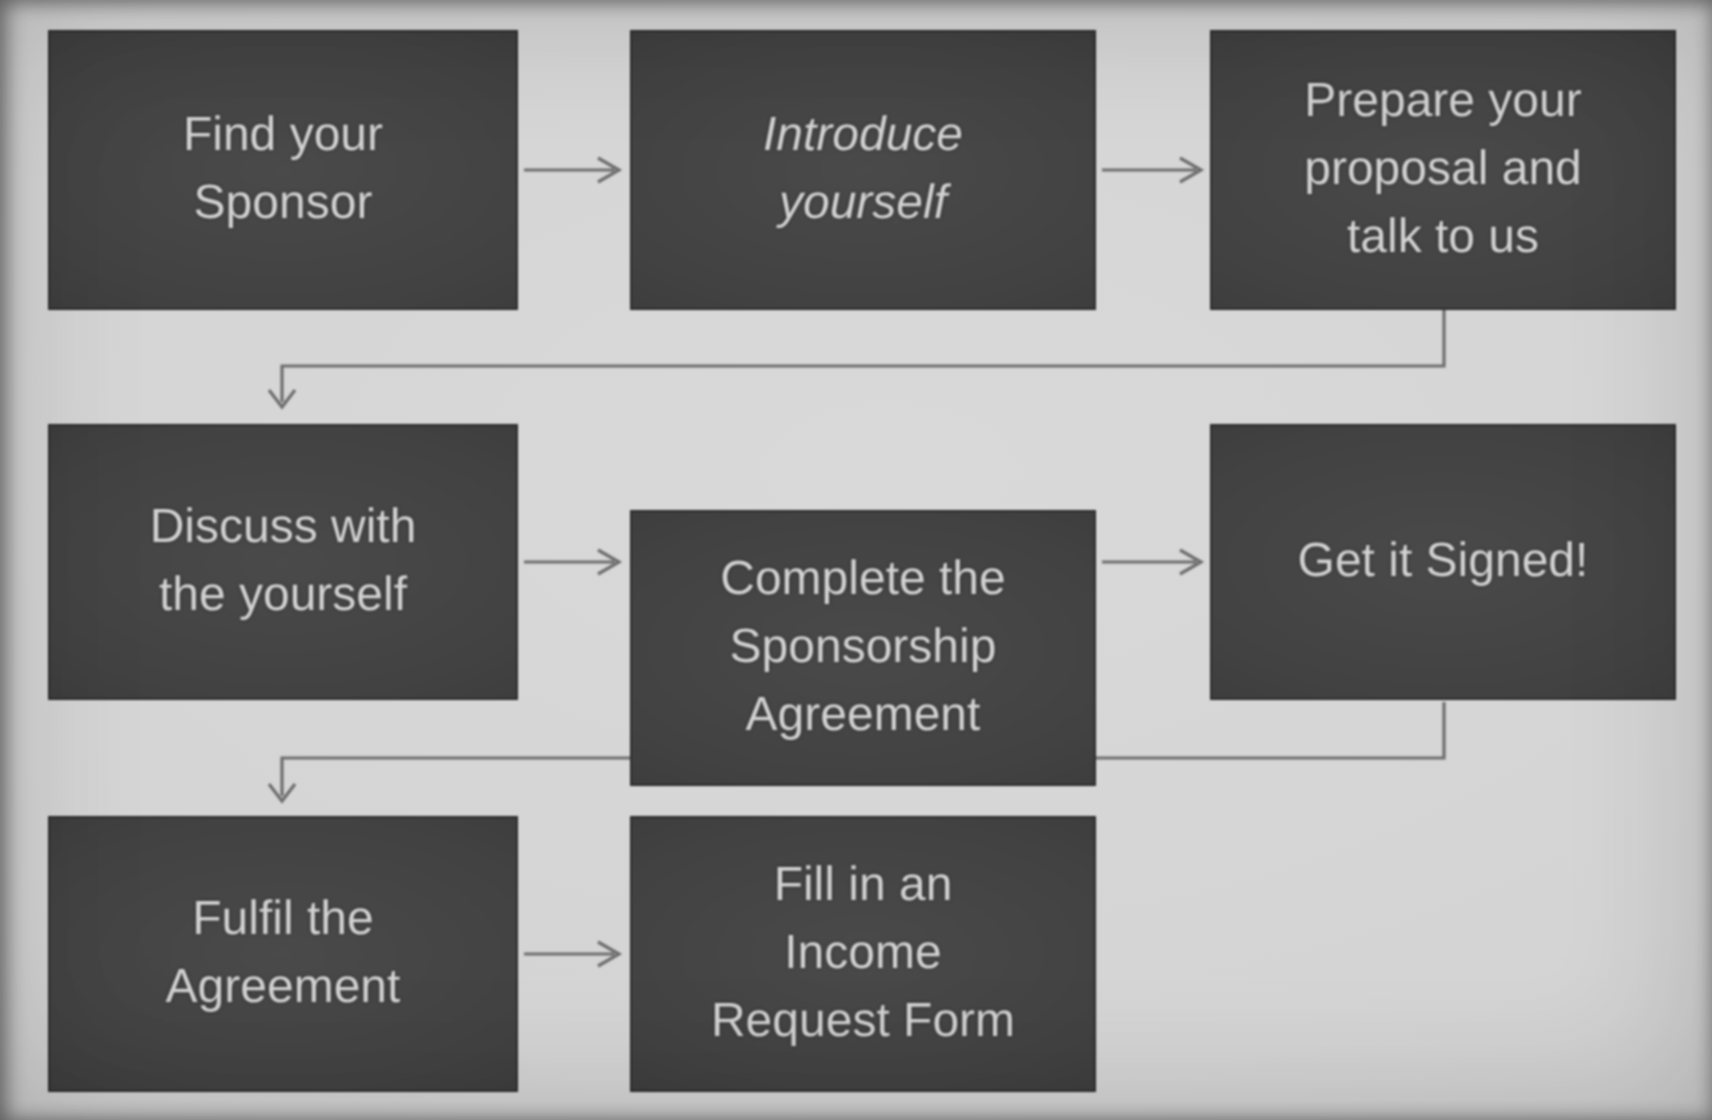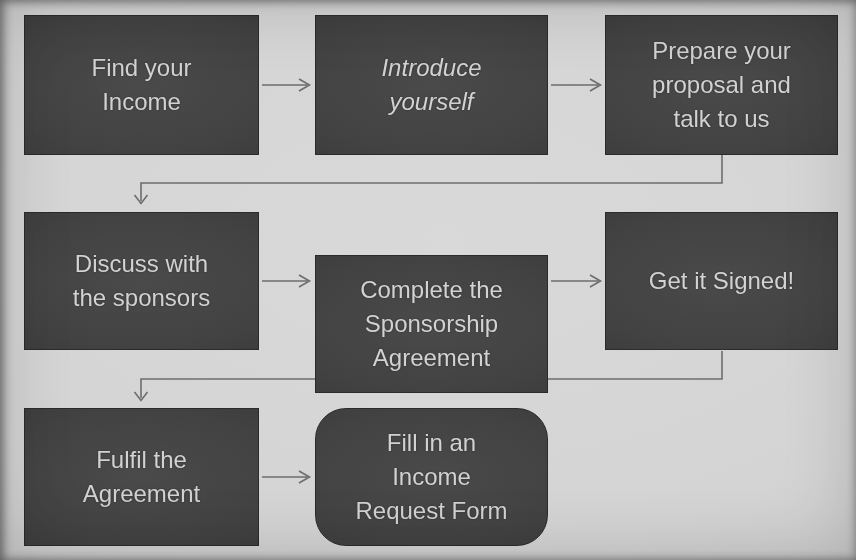--- a/index.html
+++ b/index.html
@@ -56,21 +56,21 @@
     white-space: pre-line;
     padding: 0 6px;
   }
   .b1 { left: 24px;  top: 15px;  width: 235px; height: 140px; }
   .b2 { left: 315px; top: 15px;  width: 233px; height: 140px; font-style: italic; }
   .b3 { left: 605px; top: 15px;  width: 233px; height: 140px; }
   .b4 { left: 24px;  top: 212px; width: 235px; height: 138px; }
   .b5 { left: 315px; top: 212px; width: 233px; height: 138px; margin-top: 43px; }
   .b6 { left: 605px; top: 212px; width: 233px; height: 138px; }
   .b7 { left: 24px;  top: 408px; width: 235px; height: 138px; }
-  .b8 { left: 315px; top: 408px; width: 233px; height: 138px; border-radius: 31px; }
+  .b8 { left: 315px; top: 408px; width: 233px; height: 138px; }
 </style>
 </head>
 <body>
 
 <div class="stage">
   <div class="content">
 
     <svg class="connectors" width="856" height="560" viewBox="0 0 856 560">
       <g stroke="#6d6d6d" stroke-width="1.6" fill="none">
 
@@ -83,34 +83,34 @@
         <path d="M551 281 H598 M590 275 L600.5 281 L590 287"></path>
 
         <path d="M722 351 V379 H141 V398 M134.5 392 L141 400.5 L147.5 392"></path>
 
         <path d="M262 477 H307 M299 471 L309.5 477 L299 483"></path>
       </g>
     </svg>
 
     <div class="box b1">
       <span class="label">Find your
-Income</span>
+Sponsor</span>
     </div>
     <div class="box b2">
       <span class="label">Introduce
 yourself</span>
     </div>
     <div class="box b3">
       <span class="label">Prepare your
 proposal and
 talk to us</span>
     </div>
     <div class="box b4">
       <span class="label">Discuss with
-the sponsors</span>
+the yourself</span>
     </div>
     <div class="box b5">
       <span class="label">Complete the
 Sponsorship
 Agreement</span>
     </div>
     <div class="box b6">
       <span class="label">Get it Signed!</span>
     </div>
     <div class="box b7">

